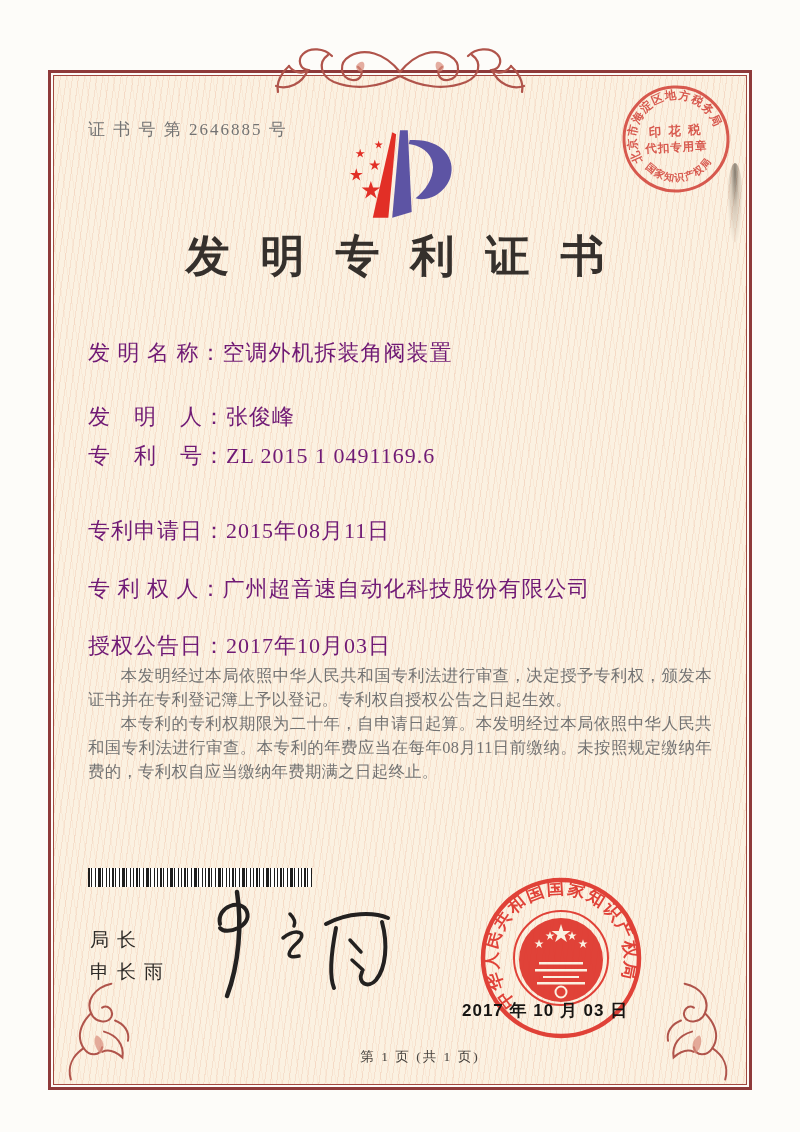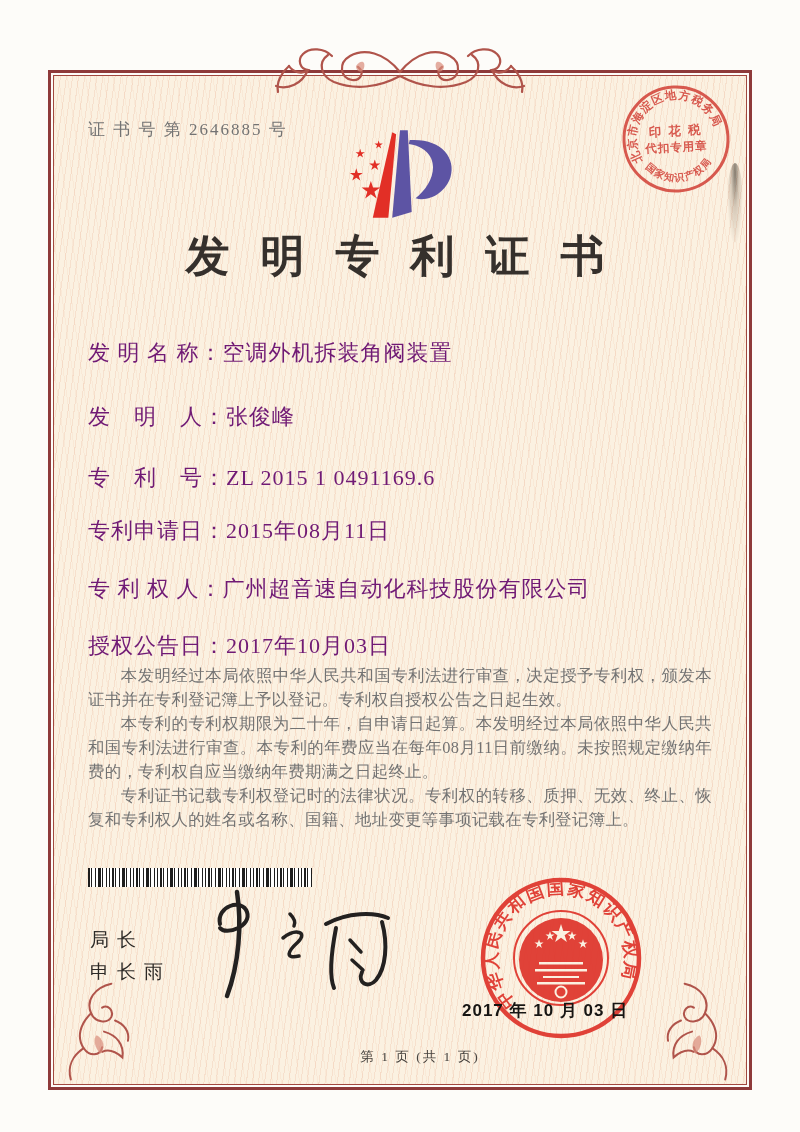--- a/index.html
+++ b/index.html
@@ -113,37 +113,36 @@
 </svg>
 
 <div class="abs doc-title">发 明 专 利 证 书</div>
 
 <div class="abs field-row" style="top:338px;">
   <span class="lbl">发 明 名 称：</span><span>空调外机拆装角阀装置</span>
 </div>
 <div class="abs field-row" style="top:402px;">
   <span class="lbl">发　明　人：</span><span>张俊峰</span>
 </div>
-<div class="abs field-row" style="top:463px;">
+<div class="abs field-row" style="top:441px;">
   <span class="lbl">专　利　号：</span><span>ZL 2015 1 0491169.6</span>
 </div>
 <div class="abs field-row" style="top:516px;">
   <span class="lbl">专利申请日：</span><span>2015年08月11日</span>
 </div>
 <div class="abs field-row" style="top:574px;text-align:center;">
   <span class="lbl">专 利 权 人：</span><span>广州超音速自动化科技股份有限公司</span>
 </div>
 <div class="abs field-row" style="top:631px;">
   <span class="lbl">授权公告日：</span><span>2017年10月03日</span>
 </div>
 
 <div class="abs body-text">
   <p>本发明经过本局依照中华人民共和国专利法进行审查，决定授予专利权，颁发本证书并在专利登记簿上予以登记。专利权自授权公告之日起生效。</p>
   <p>本专利的专利权期限为二十年，自申请日起算。本发明经过本局依照中华人民共和国专利法进行审查。本专利的年费应当在每年08月11日前缴纳。未按照规定缴纳年费的，专利权自应当缴纳年费期满之日起终止。</p>
-  <p>专利证书记载专利权登记时的法律状况。专利权的转移、质押、无效、终止、恢复和专利权人的姓名或名称、国籍、地址变更等事项记载在专利登记簿上。</p>
 </div>
 
 <div class="abs barcode"></div>
 
 <div class="abs signer" style="top:927px;">局长</div>
 <div class="abs signer" style="top:959px;">申长雨</div>
 
 <svg class="abs signature" width="215" height="125" viewBox="0 0 215 125">
   <path d="M30,42 C26,24 52,16 57,30 C62,44 36,54 30,46" stroke-width="4"></path>
   <path d="M47,10 C52,42 49,82 37,114" stroke-width="4.5"></path>

